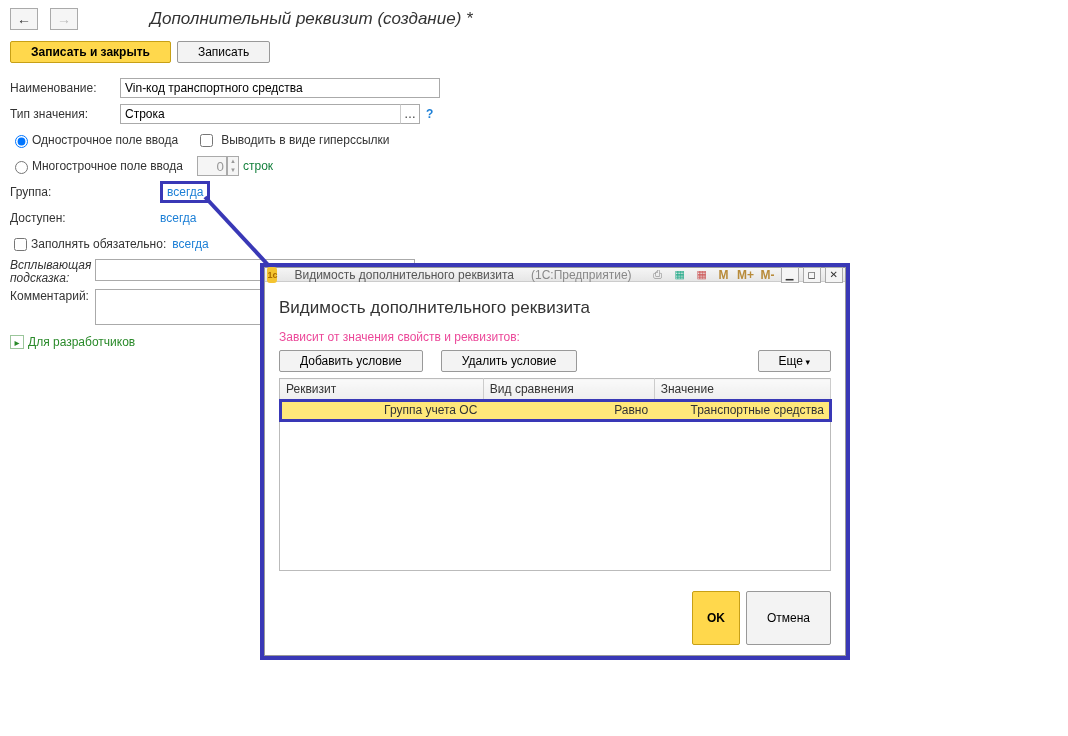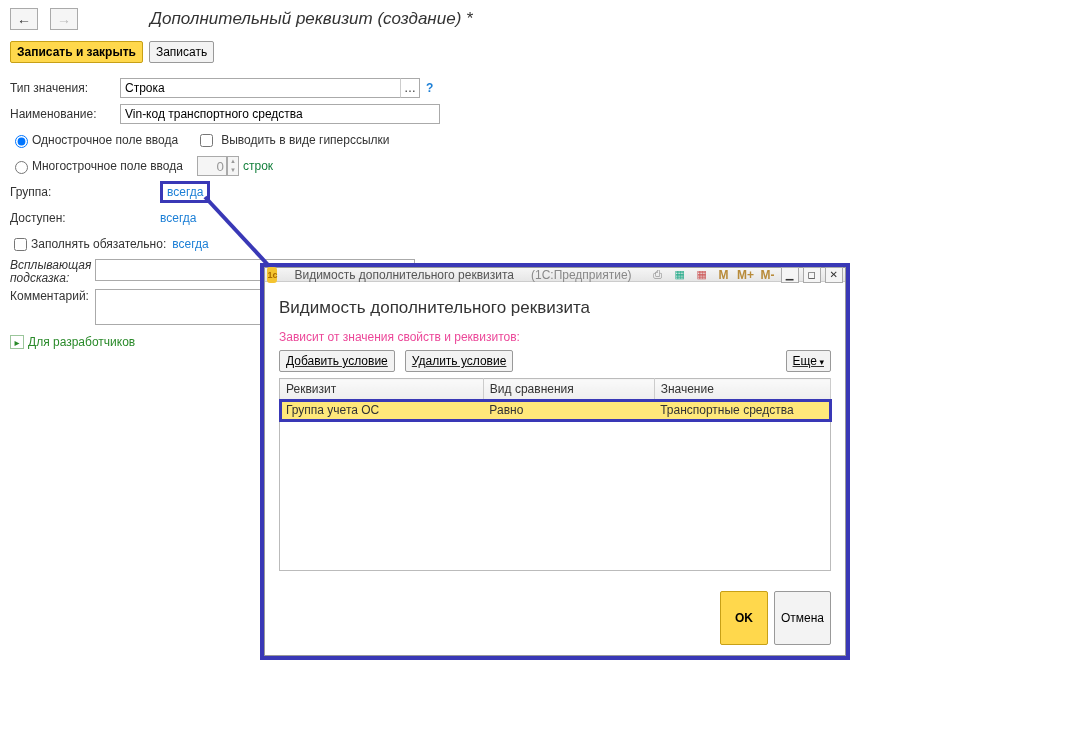--- a/index.html
+++ b/index.html
@@ -37,21 +37,21 @@
     font-style: italic;
   }
   .toolbar {
     padding: 6px 10px;
     display: flex;
     gap: 6px;
   }
   .btn {
     border: 1px solid #999;
     background: #f3f3f3;
-    padding: 3px 6px;
+    padding: 3px 20px;
     font-size: 12px;
     cursor: pointer;
     border-radius: 2px;
   }
   .btn-primary {
     background: #ffd84c;
     border: 1px solid #c7a016;
     font-weight: bold;
   }
   .form {
@@ -200,41 +200,42 @@
   .dialog-body {
     padding: 10px 14px;
   }
   .dialog-heading {
     font-size: 17px;
     margin: 6px 0 12px 0;
     color:#333;
   }
   .depends-text { color:#ec4899; margin-bottom:6px;}
   .dialog-toolbar {
-    display:flex; gap:10px; margin-bottom:6px;text-decoration:underline;
+    display:flex; gap:18px; margin-bottom:6px;
   }
   .dialog-toolbar .spacer { flex:1; }
   .more-btn::after { content:" ▾"; font-size:9px;}
   .cond-table {
     border:1px solid #bbb;
     width:100%;
     border-collapse:collapse;
   }
   .cond-table th {
     background: linear-gradient(#fafafa,#eee);
     border-right:1px solid #ccc;
     border-bottom:1px solid #bbb;
     text-align:left;
     font-weight:normal;
     padding:3px 6px;
     font-size:12px;
   }
   .cond-table td {
     padding:3px 6px;
     font-size:12px;
+    text-align:right;
   }
   .cond-row-highlight {
     outline: 3px solid #3938b6;
     outline-offset:-2px;
   }
   .cond-row-highlight td {
     background: #ffe87a;
   }
   .table-empty {
     border:1px solid #bbb;
@@ -272,29 +273,29 @@
 </div>
 
 <div class="toolbar">
   <button class="btn btn-primary">Записать и закрыть</button>
   <button class="btn">Записать</button>
 </div>
 
 <div class="form">
 
   <div class="form-row">
+    <span class="form-label">Наименование:</span>
+    <input class="t-input name-input" value="Vin-код транспортного средства" style="">
+  </div>
+
+  <div class="form-row">
     <span class="form-label">Тип значения:</span>
     <input class="t-input type-input" value="Строка" style="">
     <span class="type-ellipsis">…</span>
     <span class="help-q">?</span>
-  </div>
-
-  <div class="form-row">
-    <span class="form-label">Наименование:</span>
-    <input class="t-input name-input" value="Vin-код транспортного средства" style="">
   </div>
 
   <div class="form-row">
     <input type="radio" name="line" class="radio" checked="" style="">
     <span>Однострочное поле ввода</span>
     <span class="hyperlink-cb-row">
       <input type="checkbox" class="checkbox" style="">
       <span>Выводить в виде гиперссылки</span>
     </span>
   </div>

